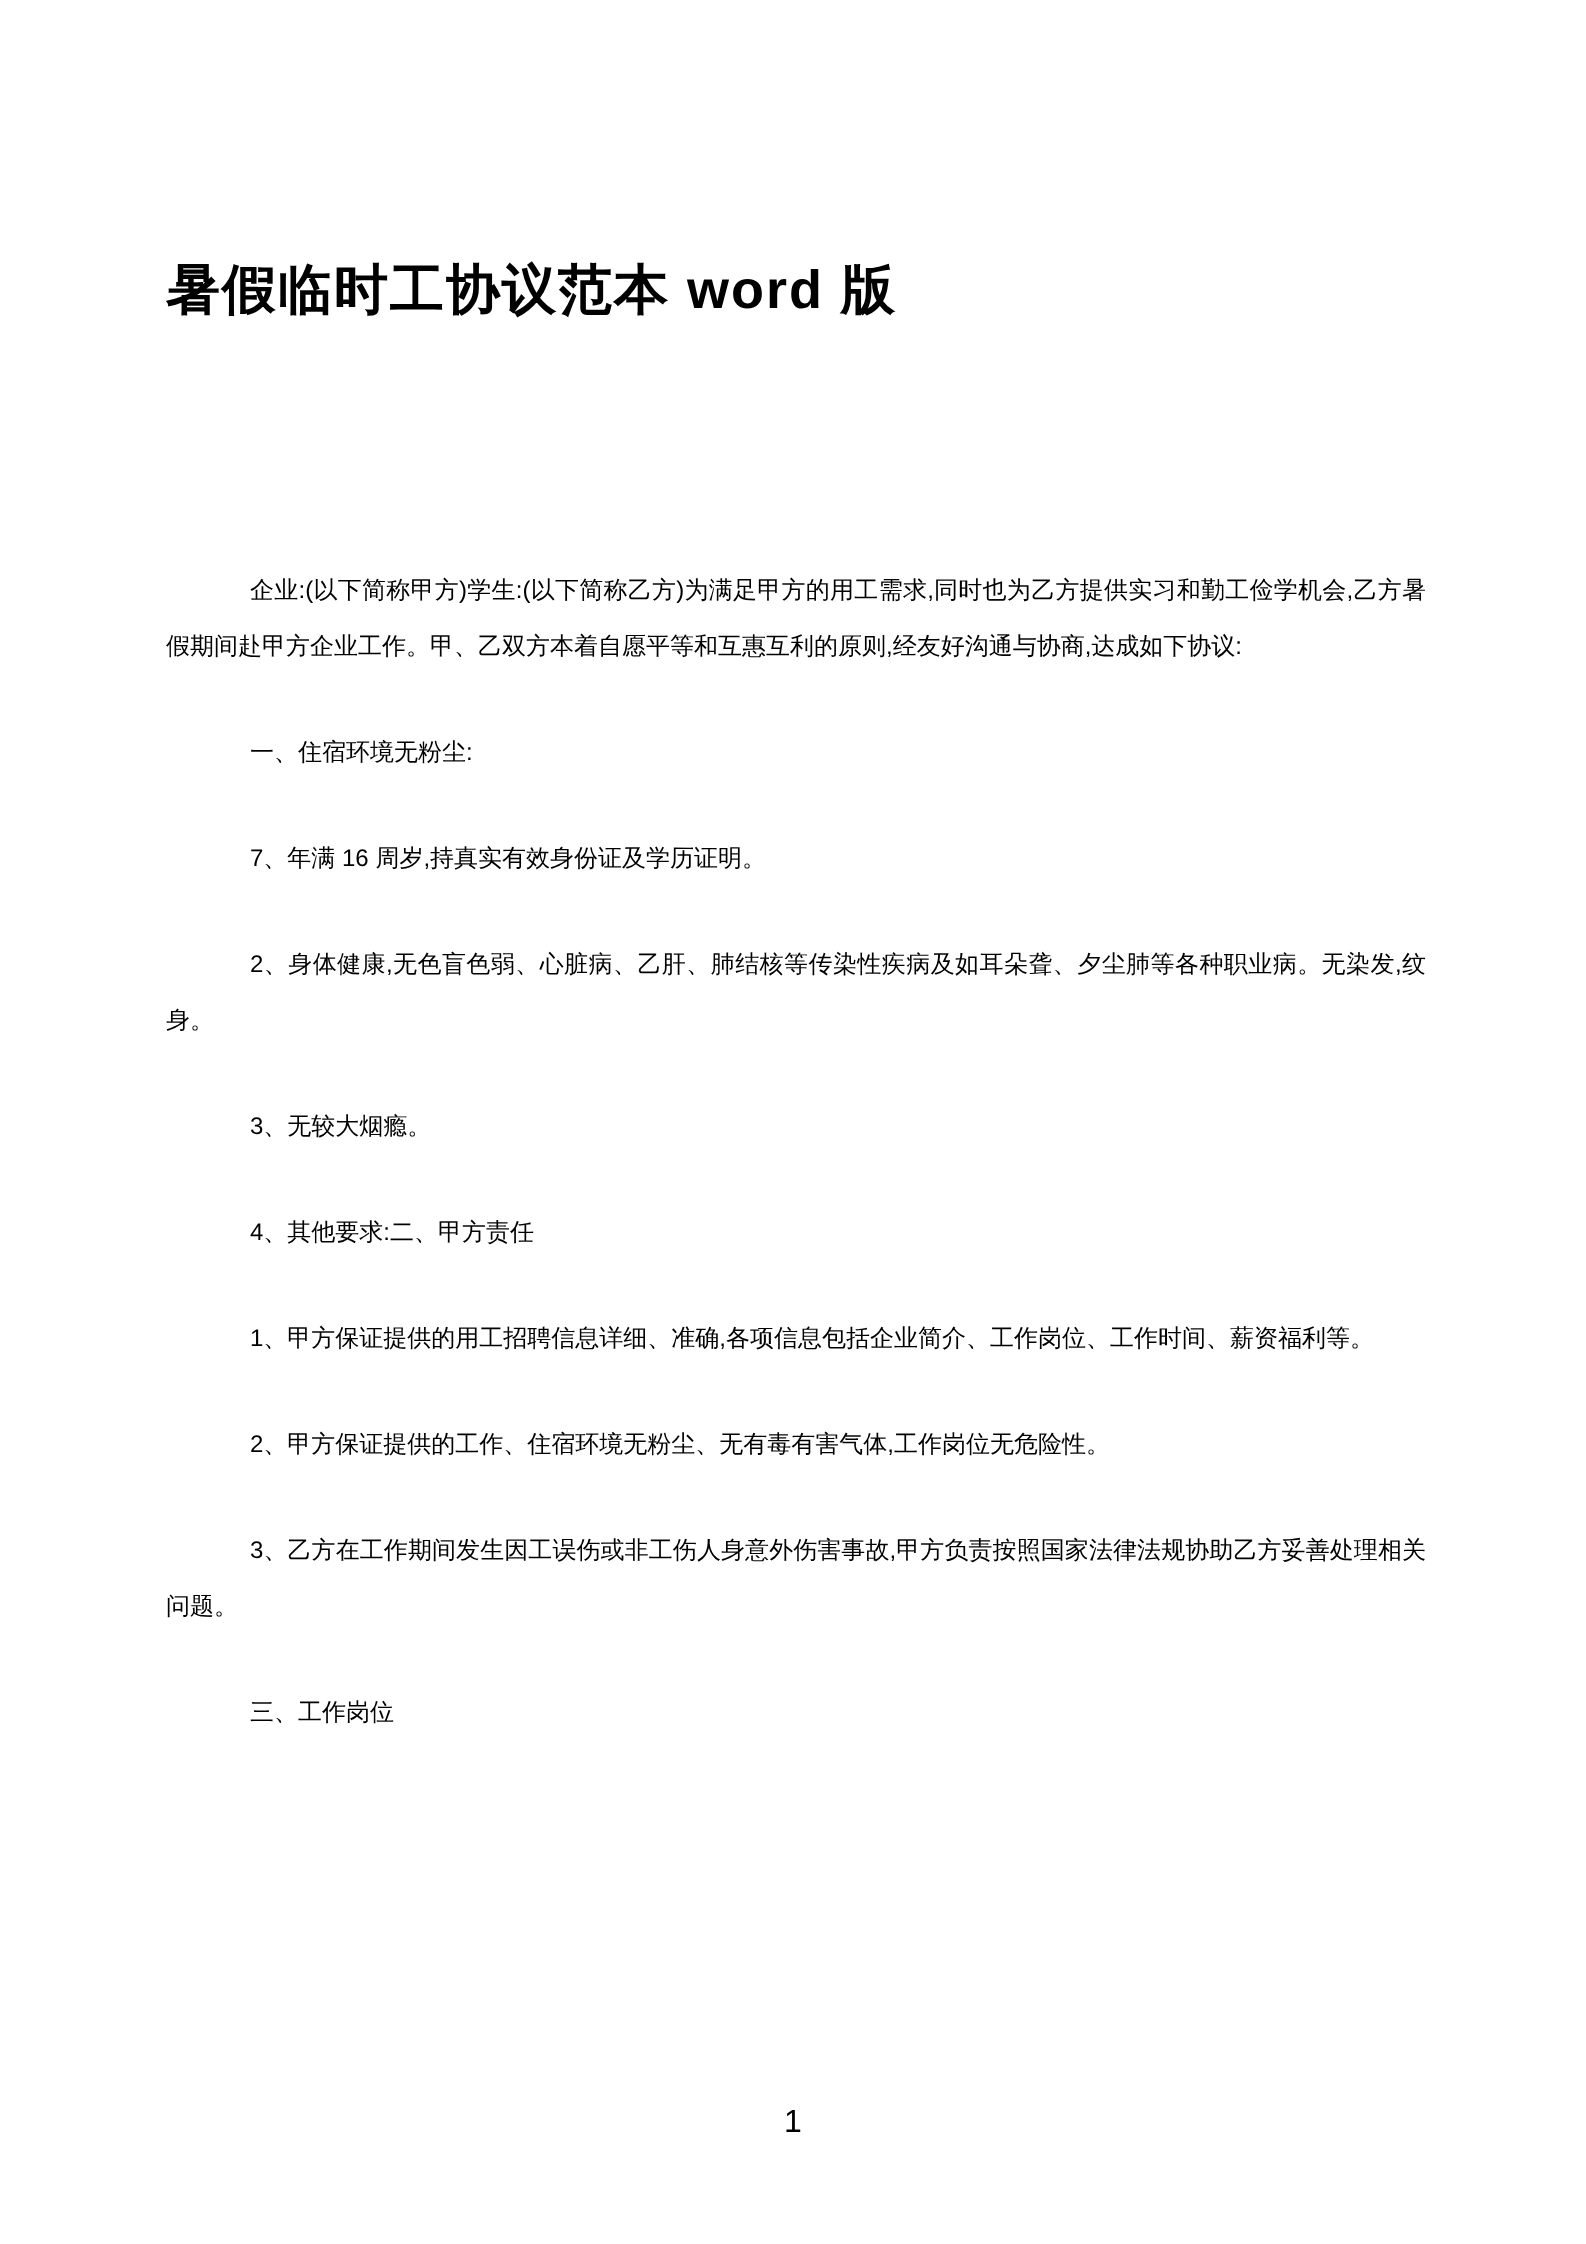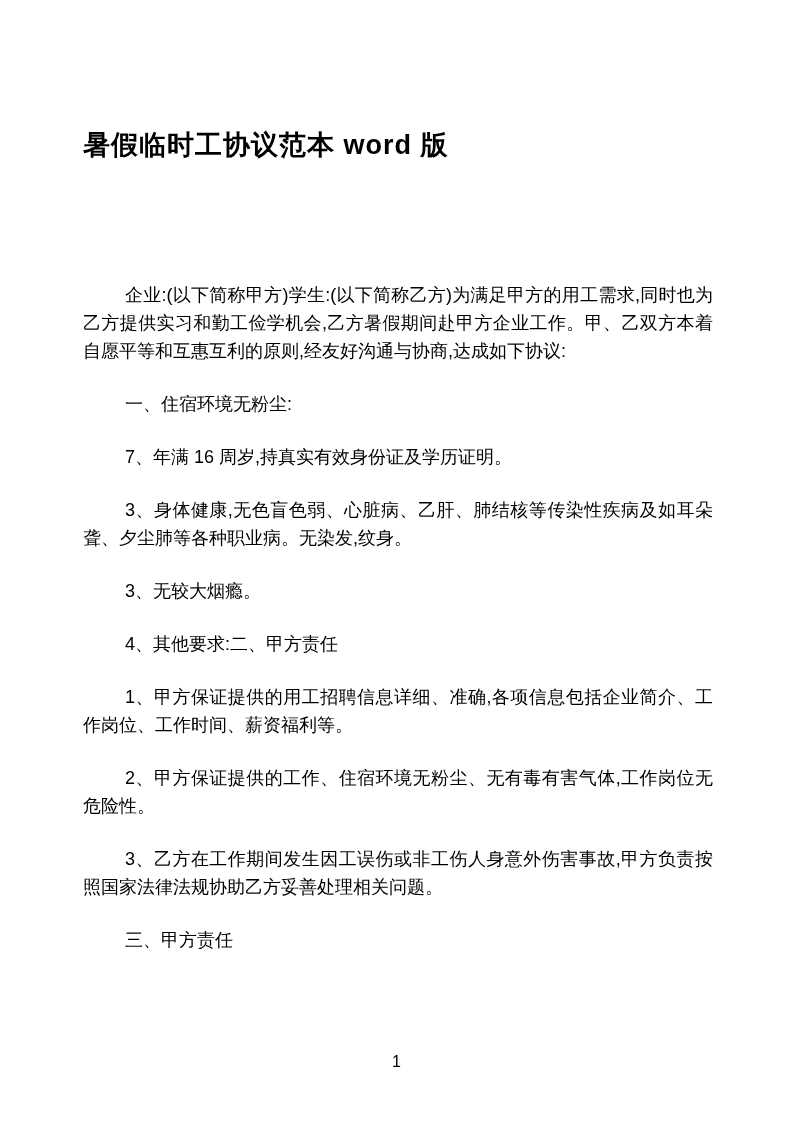--- a/index.html
+++ b/index.html
@@ -28,21 +28,21 @@
     padding-top: 128px;
     margin-bottom: 119px;
     font-size: 27px;
     line-height: 34px;
     font-weight: bold;
     text-align: left;
     letter-spacing: 1px;
   }
   .para {
     margin: 0 0 25px 0;
-    font-size: 18px;
+    font-size: 12px;
     line-height: 28px;
     text-align: justify;
     text-justify: inter-ideograph;
     text-indent: 42px;
     word-break: break-all;
   }
   .page-footer {
     position: absolute;
     left: 0;
     top: 1050px;
@@ -58,30 +58,30 @@
 <div class="doc-page">
   <div class="doc-content">
     <h1 class="doc-title">暑假临时工协议范本 word 版</h1>
 
     <p class="para">企业:(以下简称甲方)学生:(以下简称乙方)为满足甲方的用工需求,同时也为乙方提供实习和勤工俭学机会,乙方暑假期间赴甲方企业工作。甲、乙双方本着自愿平等和互惠互利的原则,经友好沟通与协商,达成如下协议:</p>
 
     <p class="para">一、住宿环境无粉尘:</p>
 
     <p class="para">7、年满 16 周岁,持真实有效身份证及学历证明。</p>
 
-    <p class="para">3、身体健康,无色盲色弱、心脏病、乙肝、肺结核等传染性疾病及如耳朵聋、夕尘肺等各种职业病。无染发,纹身。</p>
+    <p class="para">2、身体健康,无色盲色弱、心脏病、乙肝、肺结核等传染性疾病及如耳朵聋、夕尘肺等各种职业病。无染发,纹身。</p>
 
     <p class="para">3、无较大烟瘾。</p>
 
     <p class="para">4、其他要求:二、甲方责任</p>
 
     <p class="para">1、甲方保证提供的用工招聘信息详细、准确,各项信息包括企业简介、工作岗位、工作时间、薪资福利等。</p>
 
     <p class="para">2、甲方保证提供的工作、住宿环境无粉尘、无有毒有害气体,工作岗位无危险性。</p>
 
     <p class="para">3、乙方在工作期间发生因工误伤或非工伤人身意外伤害事故,甲方负责按照国家法律法规协助乙方妥善处理相关问题。</p>
 
-    <p class="para">三、甲方责任</p>
+    <p class="para">三、工作岗位</p>
 
   </div>
 
   <div class="page-footer">1</div>
 </div>
 
 </body></html>

